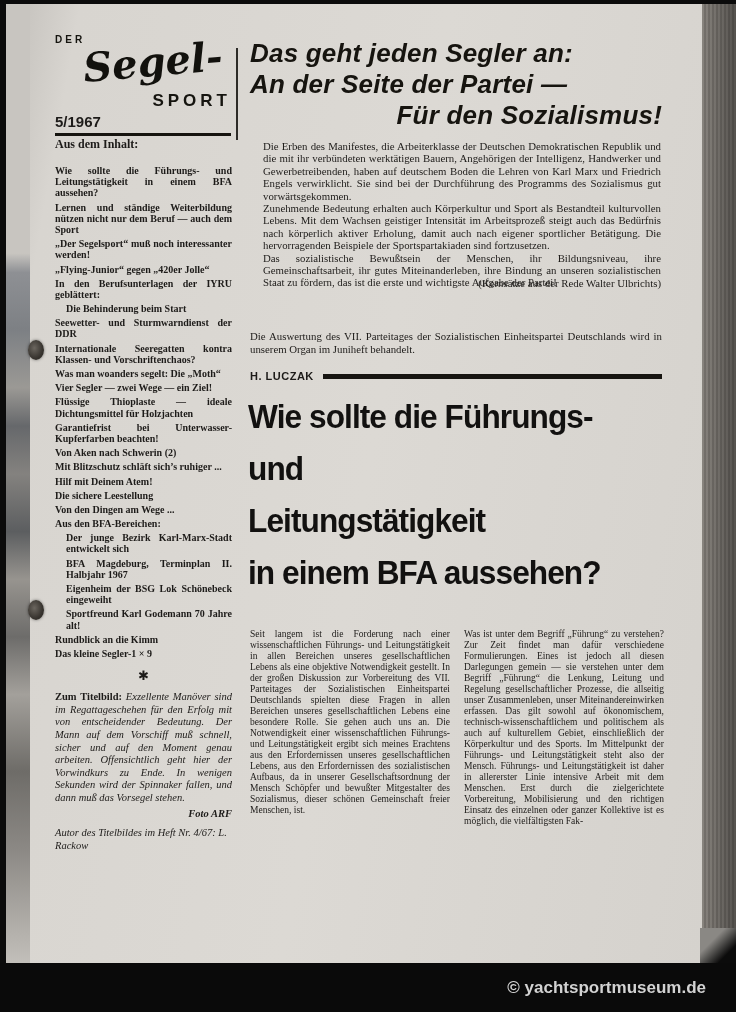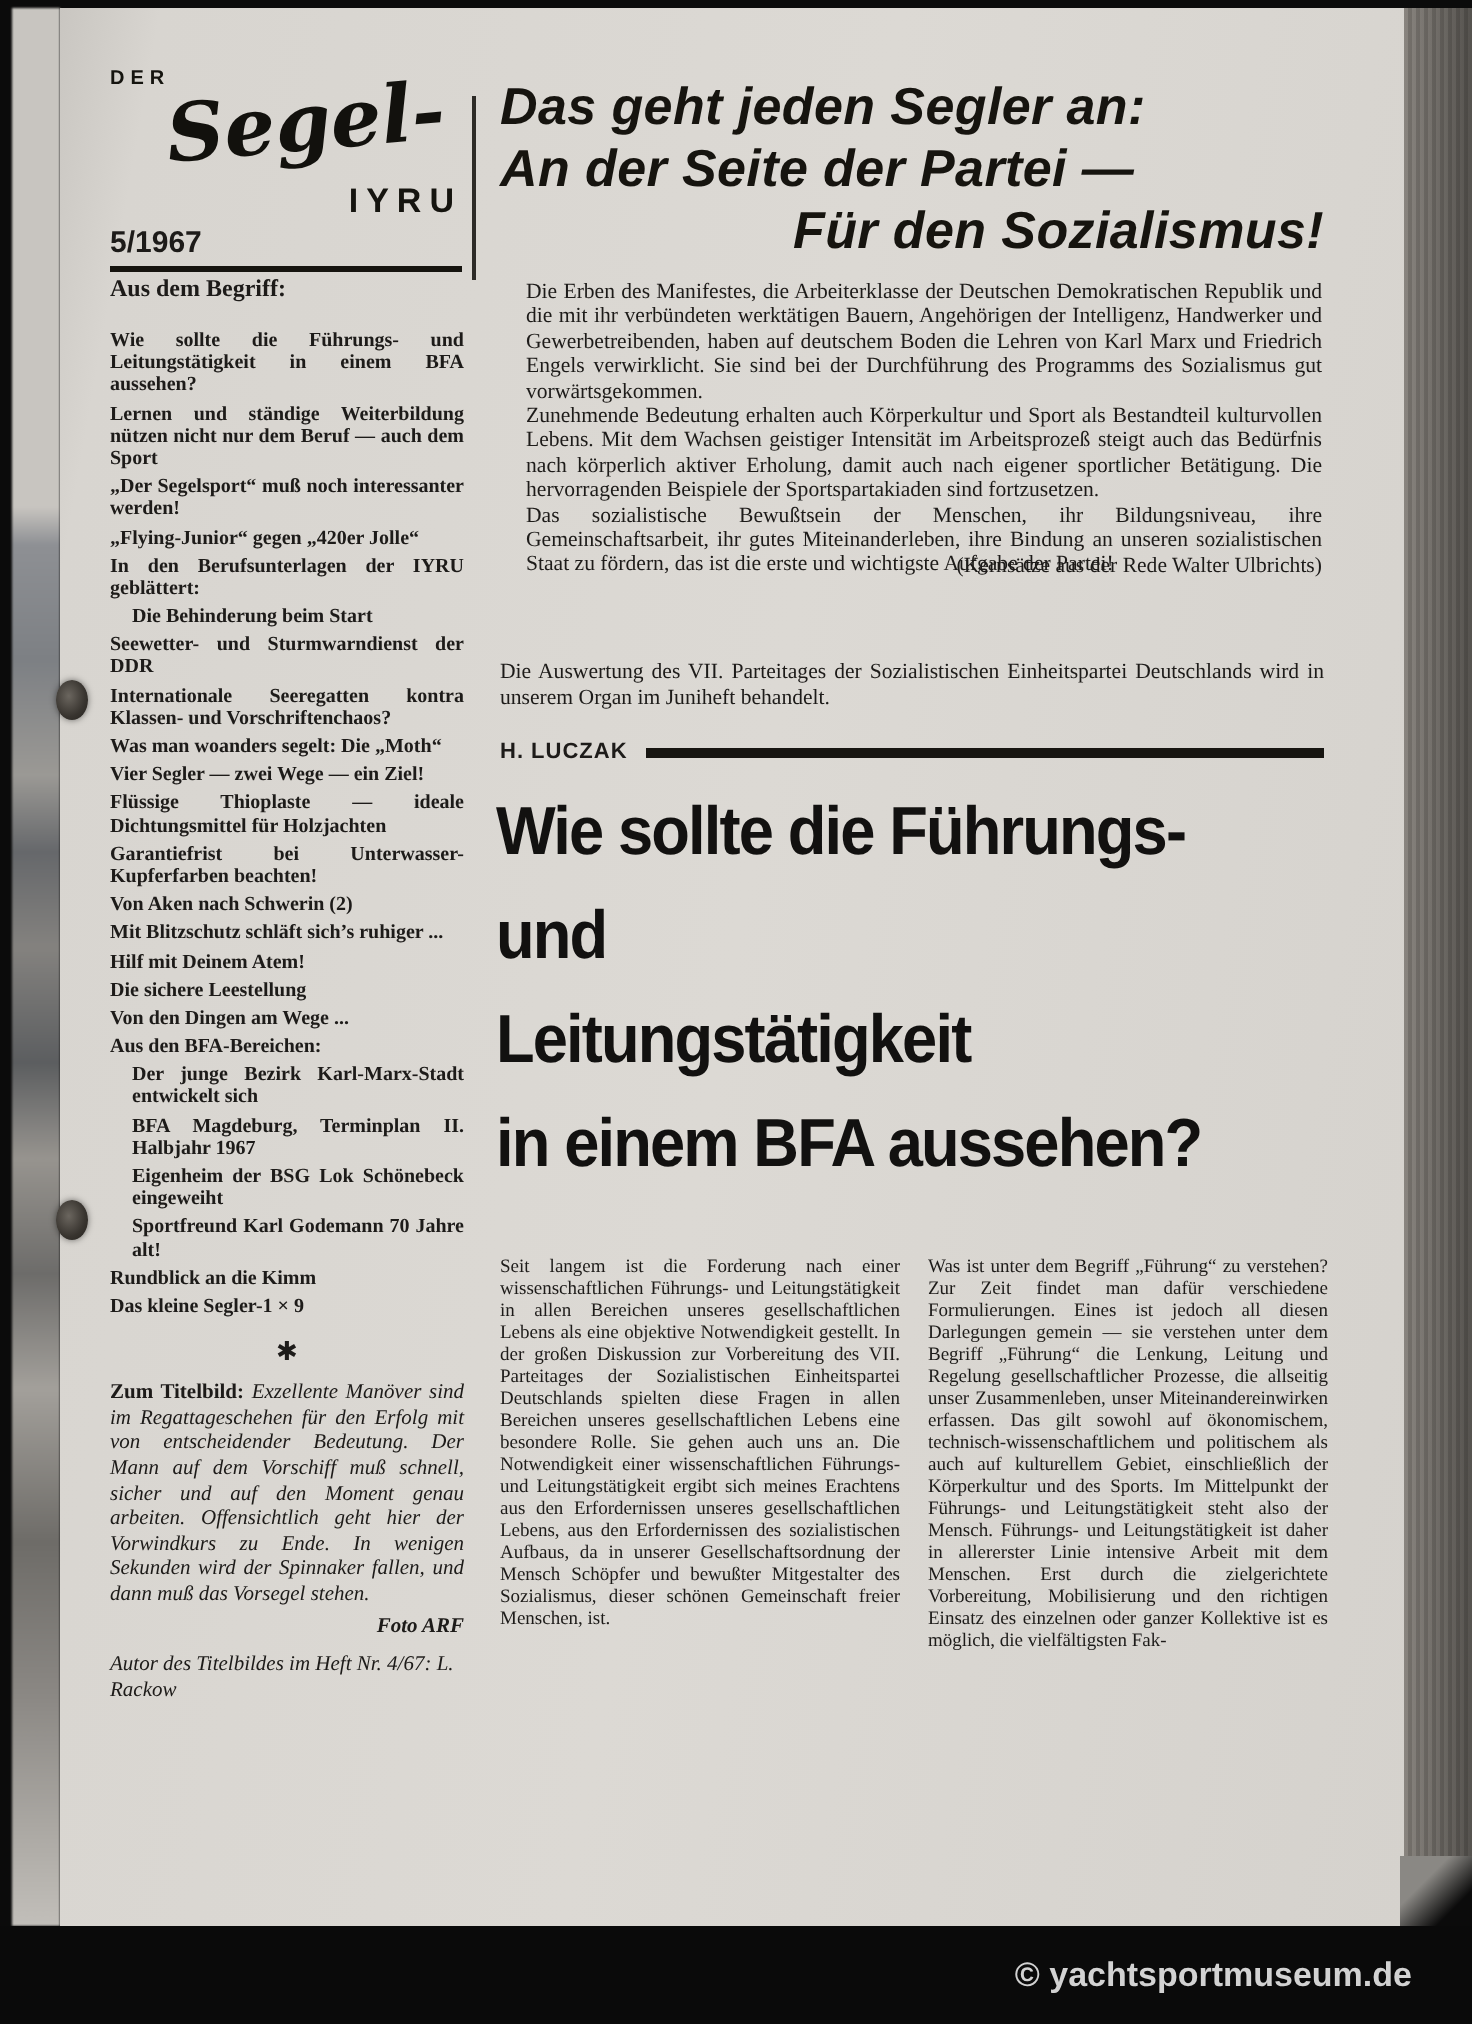--- a/index.html
+++ b/index.html
@@ -79,28 +79,28 @@
 
 <div class="stage">
 
   <div class="prev-strip"></div>
 
   <div class="page">
 
     <div class="masthead" style="position:absolute;left:25px;top:30px;">
       <div class="mh-der">DER</div>
       <div class="mh-script">Segel-</div>
-      <div class="mh-sport">IYRU</div>
+      <div class="mh-sport">SPORT</div>
       <div class="mh-issue">5/1967</div>
       <div class="mh-rule"></div>
     </div>
     <div class="vert-divider" style="left:206px;"></div>
 
     <div class="sidebar" style="left:25px;">
-      <div class="toc-head">Aus dem Begriff:</div>
+      <div class="toc-head">Aus dem Inhalt:</div>
       <div>
           <div class="toc-item">Wie sollte die Führungs- und Leitungstätigkeit in einem BFA aussehen?</div>
           <div class="toc-item">Lernen und ständige Weiterbildung nützen nicht nur dem Beruf — auch dem Sport</div>
           <div class="toc-item">„Der Segelsport“ muß noch interessanter werden!</div>
           <div class="toc-item">„Flying-Junior“ gegen „420er Jolle“</div>
           <div class="toc-item">In den Berufsunterlagen der IYRU geblättert:</div>
           <div class="toc-item ind">Die Behinderung beim Start</div>
           <div class="toc-item">Seewetter- und Sturmwarndienst der DDR</div>
           <div class="toc-item">Internationale Seeregatten kontra Klassen- und Vorschriftenchaos?</div>
           <div class="toc-item">Was man woanders segelt: Die „Moth“</div>

